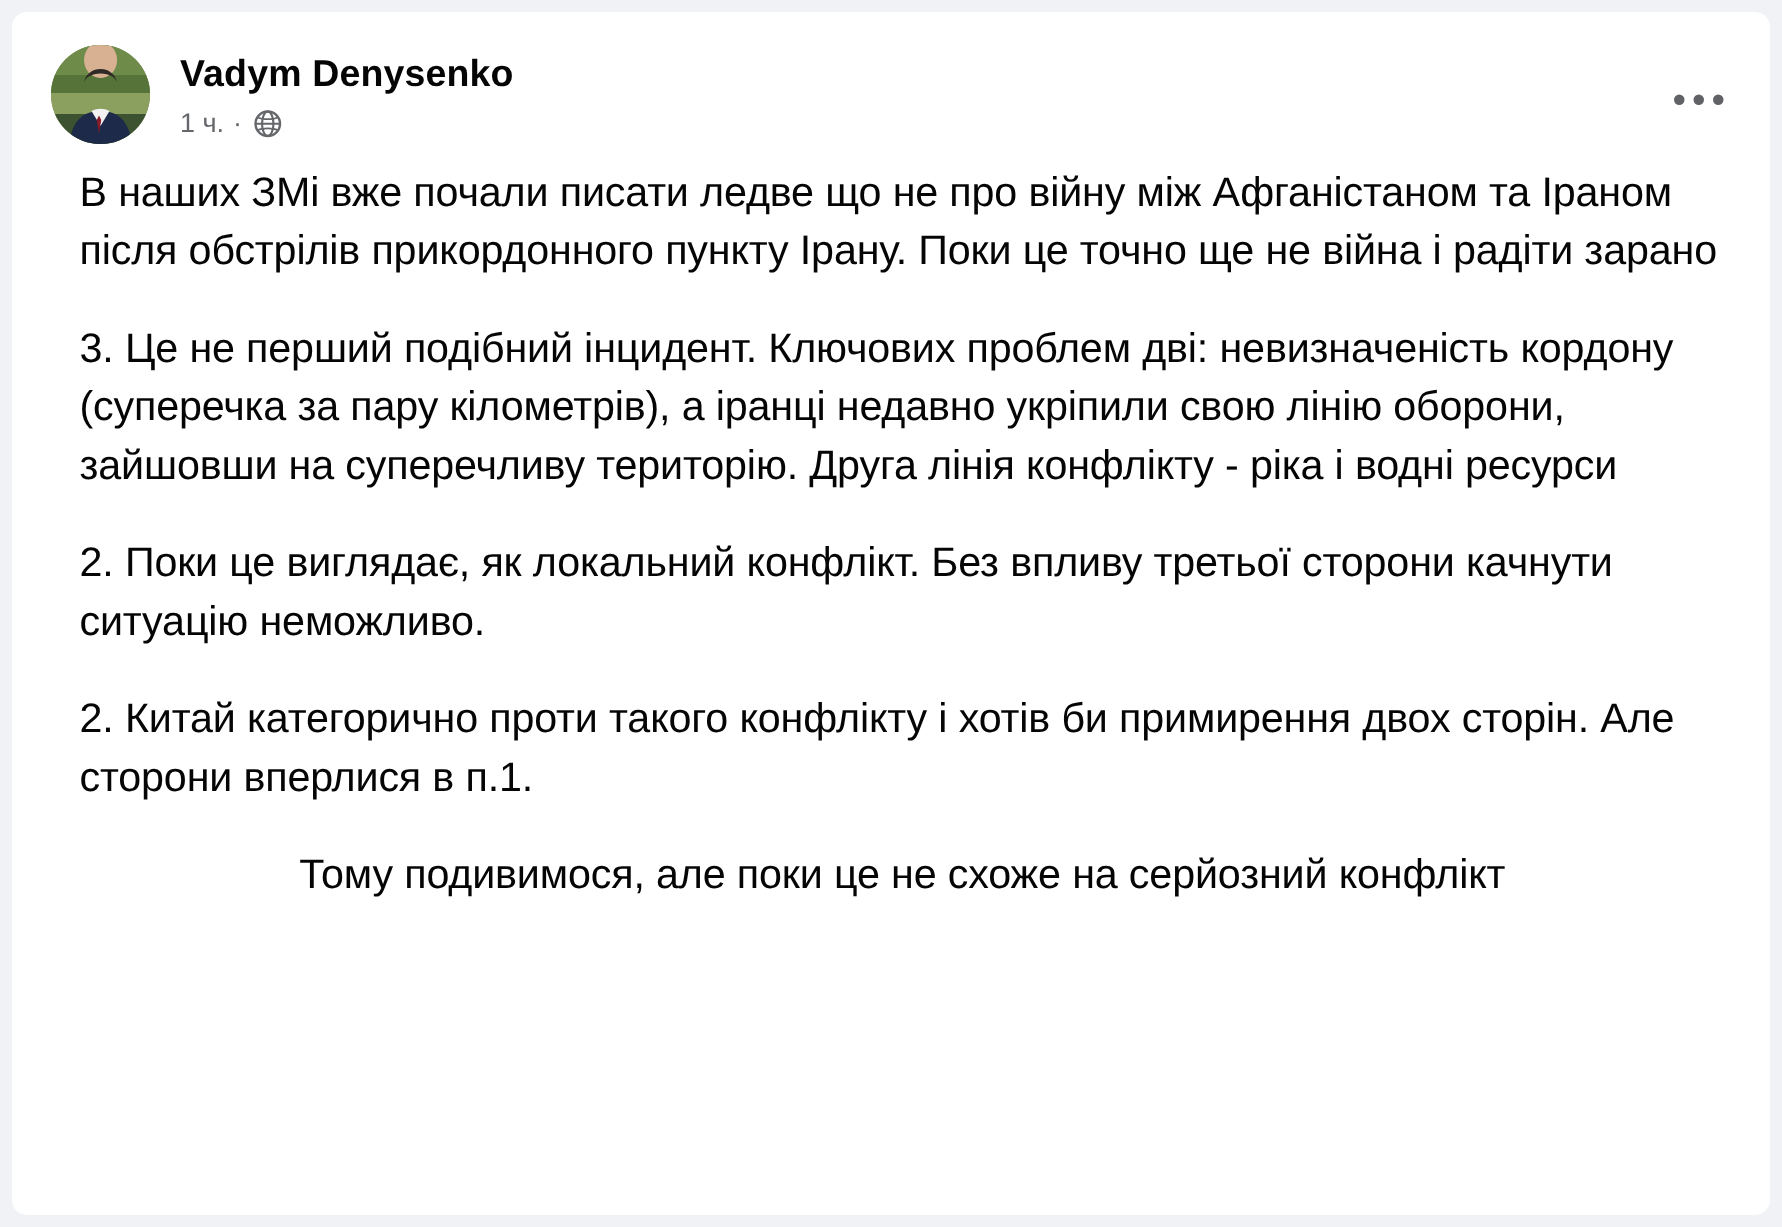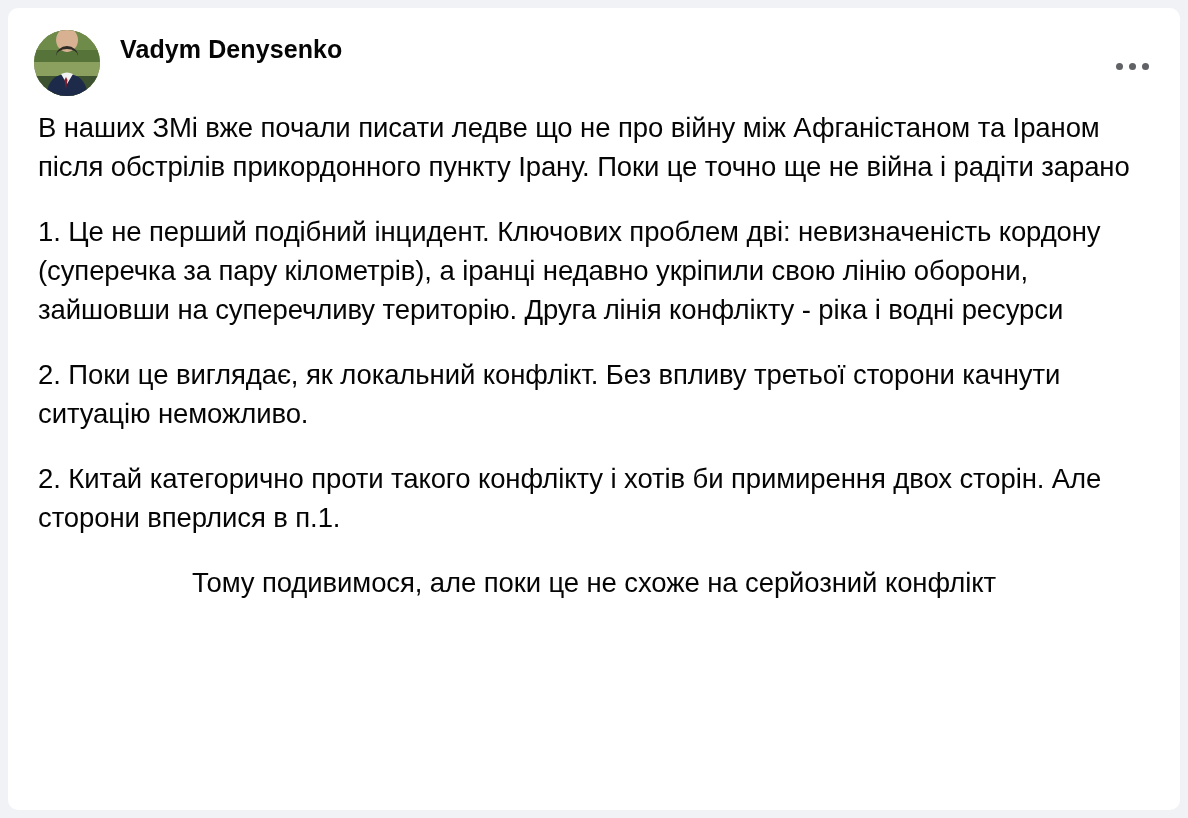--- a/index.html
+++ b/index.html
@@ -108,21 +108,21 @@
     border-radius: 6px;
   }
   .more-button .dot {
     width: 7px;
     height: 7px;
     border-radius: 50%;
     background: #606266;
     margin: 0 3px;
   }
   .post-body {
-    padding: 4px 30px 0 30px;
+    padding: 4px 30px 0 45px;
   }
   .post-body p {
     margin: 0 0 26px 0;
     font-size: 27.5px;
     line-height: 39px;
     color: #050505;
     font-family: "Liberation Sans", sans-serif;
     letter-spacing: -0.1px;
   }
   .post-body p:last-child {
@@ -147,31 +147,44 @@
           <path d="M33 22 a11 12 0 1 1 0.1 0 z" fill="#d8b193"></path>
           <path d="M22 26 a11 10 0 0 1 22 0 a11 7 0 0 0 -22 0 z" fill="#2f2a26"></path>
           <path d="M12 66 c2 -16 10 -22 21 -22 c11 0 19 6 21 22 z" fill="#1d2a4a"></path>
           <path d="M27 44 l6 10 l6 -10 c-4 -2 -8 -2 -12 0 z" fill="#f2f2f2"></path>
           <path d="M32 47 l1.5 3 l-1.5 9 l-1.5 -9 z" fill="#8a1b28"></path>
         </svg>
       </div>
 
       <div class="header-text">
         <div class="author-name">Vadym Denysenko</div>
+        <div class="meta-row">
+          <span class="meta-time">1 ч.</span>
+          <span class="meta-dot">·</span>
+          <span class="globe-icon">
+            <svg viewBox="0 0 20 20" xmlns="http://www.w3.org/2000/svg" aria-hidden="true">
+              <circle cx="10" cy="10" r="8.6" fill="none" stroke="#65676b" stroke-width="1.7"></circle>
+              <ellipse cx="10" cy="10" rx="4" ry="8.6" fill="none" stroke="#65676b" stroke-width="1.5"></ellipse>
+              <line x1="1.4" y1="10" x2="18.6" y2="10" stroke="#65676b" stroke-width="1.5"></line>
+              <path d="M3.2 5.6 C6 7.2 14 7.2 16.8 5.6" fill="none" stroke="#65676b" stroke-width="1.3"></path>
+              <path d="M3.2 14.4 C6 12.8 14 12.8 16.8 14.4" fill="none" stroke="#65676b" stroke-width="1.3"></path>
+            </svg>
+          </span>
+        </div>
       </div>
 
       <div class="more-button">
         <span class="dot"></span>
         <span class="dot"></span>
         <span class="dot"></span>
       </div>
     </div>
 
     <div class="post-body">
       <p>В наших ЗМі вже почали писати ледве що не про війну між Афганістаном та Іраном після обстрілів прикордонного пункту Ірану. Поки це точно ще не війна і радіти зарано</p>
-      <p>1. Це не перший подібний інцидент. Ключових проблем дві: невизначеність кордону (суперечка за пару кілометрів), а іранці недавно укріпили свою лінію оборони, зайшовши на суперечливу територію. Друга лінія конфлікту - ріка і водні ресурси</p>
+      <p>3. Це не перший подібний інцидент. Ключових проблем дві: невизначеність кордону (суперечка за пару кілометрів), а іранці недавно укріпили свою лінію оборони, зайшовши на суперечливу територію. Друга лінія конфлікту - ріка і водні ресурси</p>
       <p>2. Поки це виглядає, як локальний конфлікт. Без впливу третьої сторони качнути ситуацію неможливо.</p>
       <p>2. Китай категорично проти такого конфлікту і хотів би примирення двох сторін. Але сторони вперлися в п.1.</p>
       <p>Тому подивимося, але поки це не  схоже на серйозний конфлікт</p>
     </div>
 
   </div>
 </div>
 
 </body></html>

